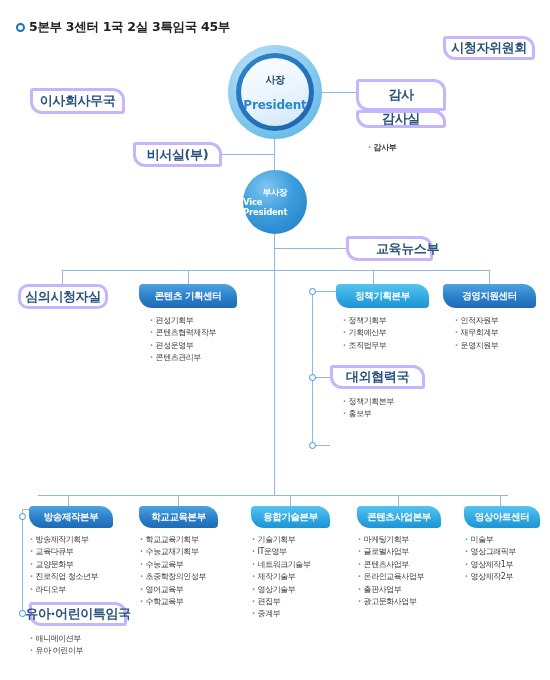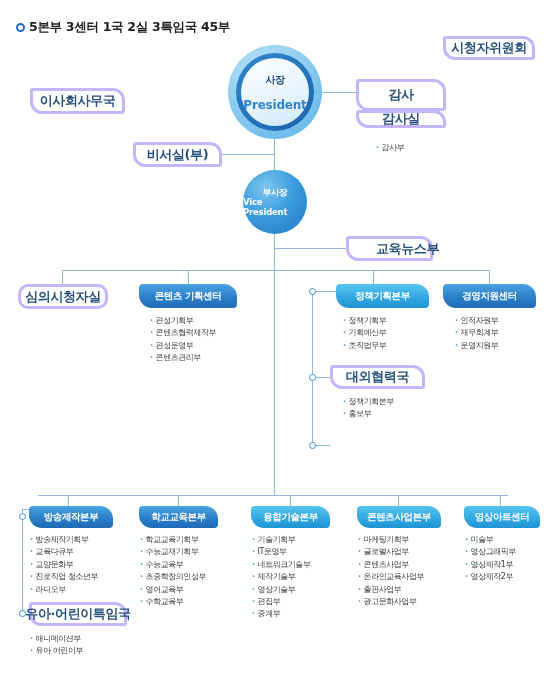--- a/index.html
+++ b/index.html
@@ -170,21 +170,21 @@
     <div class="pres-r1"></div>
     <div class="pres-r2"></div>
     <div class="pres-r3">
       <span class="pres-kr">사장</span>
       <span class="pres-en">President</span>
     </div>
   </div>
 
   <div class="obox" style="left:356px;top:79px;width:90px;height:32px;">감사</div>
   <div class="obox" style="left:356px;top:110px;width:90px;height:18px;">감사실</div>
-  <div class="note" style="left:376px;top:142px;">감사부</div>
+  <div class="note" style="left:368px;top:142px;font-weight:bold;">감사부</div>
 
   <div class="obox" style="left:443px;top:36px;width:92px;height:24px;">시청자위원회</div>
 
   <div class="obox" style="left:133px;top:142px;width:89px;height:25px;">비서실(부)</div>
 
   <div class="vp-wrap">
     <div class="vp-outer">
       <span class="vp-kr">부사장</span>
       <span class="vp-en">Vice President</span>
     </div>

